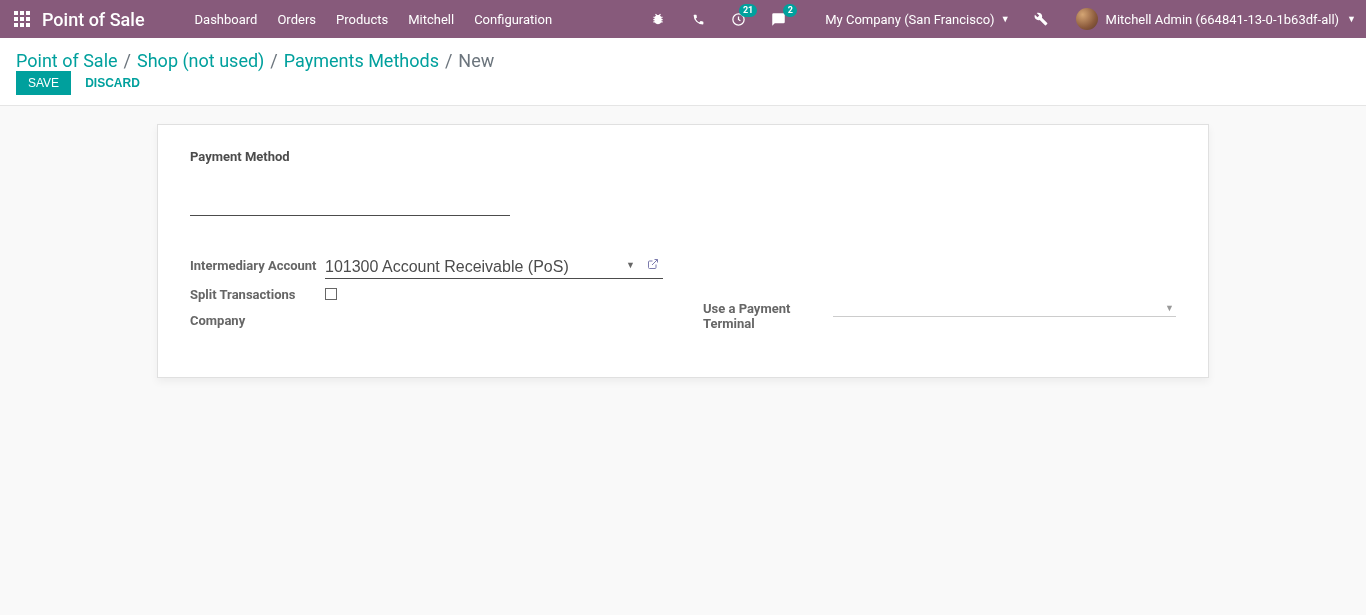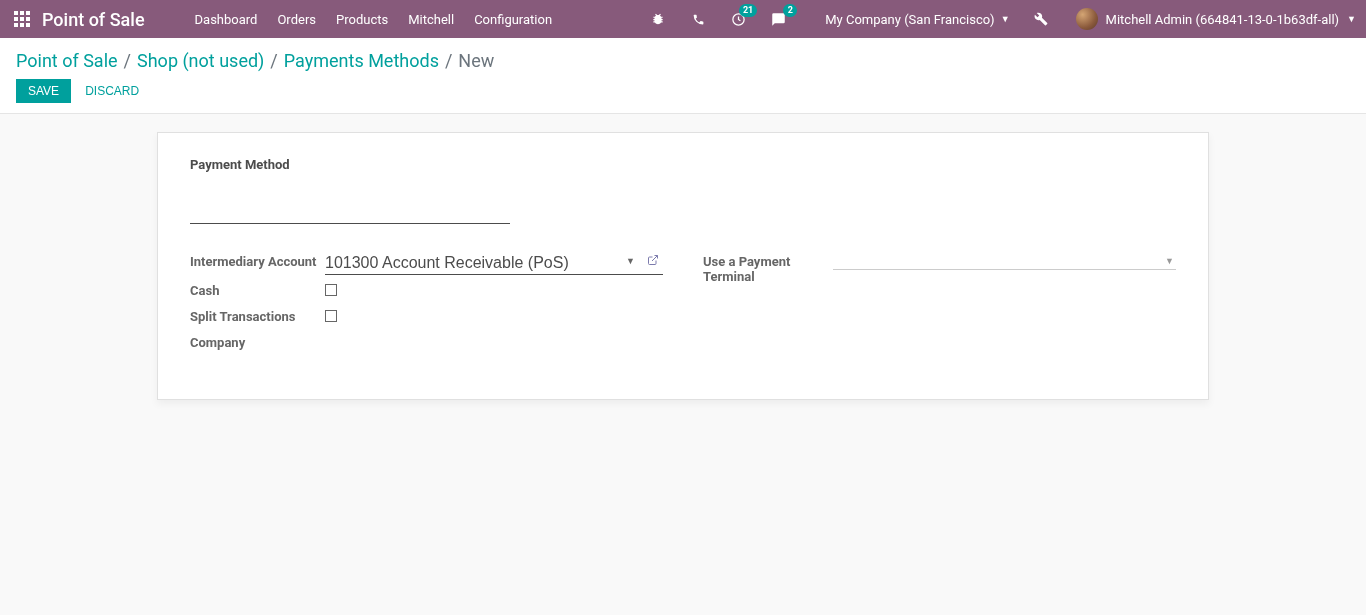--- a/index.html
+++ b/index.html
@@ -17,30 +17,30 @@
     .company-select { font-size: 13px; cursor: pointer; display: flex; align-items: center; gap: 6px; margin-left: 16px; }
     .user-menu { display: flex; align-items: center; gap: 8px; cursor: pointer; font-size: 13px; margin-left: 4px; }
     .avatar { width: 22px; height: 22px; border-radius: 50%; background: radial-gradient(circle at 30% 30%, #d4a574 0%, #8b5a3c 60%, #5c3a28 100%); }
     .caret { font-size: 9px; }
     
     .breadcrumb-bar { background: #fff; border-bottom: 1px solid #e5e5e5; padding: 12px 16px 10px; }
     .breadcrumb { font-size: 18px; color: #6c757d; display: flex; align-items: center; gap: 6px; flex-wrap: wrap; }
     .breadcrumb a { color: #00a09d; text-decoration: none; cursor: pointer; }
     .breadcrumb .sep { color: #6c757d; }
     .breadcrumb .current { color: #6c757d; }
-    .actions { margin-top: 8px; display: flex; align-items: center; gap: 14px; }
+    .actions { margin-top: 0; display: flex; align-items: center; gap: 14px; }
     .btn-save { background: #00a09d; color: #fff; border: none; padding: 5px 12px; font-size: 12px; font-weight: 500; cursor: pointer; text-transform: uppercase; }
-    .btn-discard { background: none; border: none; color: #00a09d; font-size: 12px; font-weight: 400; cursor: pointer; text-transform: uppercase; }
+    .btn-discard { background: none; border: none; color: #00a09d; font-size: 12px; font-weight: 700; cursor: pointer; text-transform: uppercase; }
     
     .content { padding: 18px 0; display: flex; justify-content: center; }
     .form-sheet { background: #fff; border: 1px solid #e0e0e0; width: 1052px; padding: 24px 32px 40px; box-shadow: 0 4px 8px rgba(0,0,0,0.05); }
     .form-title-label { font-size: 13px; font-weight: 700; color: #4c4c4c; }
     .name-input { width: 320px; border: none; border-bottom: 1px solid #4c4c4c; font-size: 18px; padding: 4px 0; margin-top: 22px; outline: none; }
     
-    .form-grid { display: flex; gap: 40px; margin-top: 28px; }
+    .form-grid { display: flex; gap: 40px; margin-top: 40px; align-items: flex-end; }
     .form-col { flex: 1; }
     .form-row { display: flex; margin-bottom: 6px; align-items: flex-start; min-height: 20px; }
     .form-label { width: 135px; font-size: 13px; font-weight: 700; color: #666; padding-top: 2px; }
     .form-value { flex: 1; position: relative; }
     .m2o-input { width: 100%; border: none; border-bottom: 1px solid #4c4c4c; font-size: 16px; padding: 2px 30px 2px 0; outline: none; color: #4c4c4c; }
     .m2o-empty { width: 100%; border: none; border-bottom: 1px solid #ccc; font-size: 13px; padding: 2px 0; outline: none; height: 18px; }
     .m2o-caret { position: absolute; right: 28px; top: 4px; font-size: 9px; color: #666; cursor: pointer; }
     .m2o-ext { position: absolute; right: 4px; top: 2px; cursor: pointer; color: #7c7bad; font-size: 11px; }
     .chk { width: 12px; height: 12px; border: 1px solid #666; cursor: pointer; display: inline-block; margin-top: 3px; }
     .link-val { color: #00a09d; font-size: 13px; cursor: pointer; padding-top: 2px; display: inline-block; }
@@ -143,26 +143,20 @@
             <span class="m2o-ext">
               <svg width="12" height="12" viewBox="0 0 24 24" fill="none" stroke="#7c7bad" stroke-width="2">
                   <path d="M18 13v6a2 2 0 01-2 2H5a2 2 0 01-2-2V8a2 2 0 012-2h6"></path>
                   <path d="M15 3h6v6"></path>
                   <path d="M10 14L21 3"></path>
                 </svg>
             </span>
           </div>
         </div>
 
-        <div class="form-row">
-          <div class="form-label">Cash</div>
-          <div class="form-value">
-            <span class="chk"></span>
-          </div>
-        </div>
 
         <div class="form-row">
           <div class="form-label">Split Transactions</div>
           <div class="form-value">
             <span class="chk"></span>
           </div>
         </div>
 
         <div class="form-row">
           <div class="form-label">Company</div>

